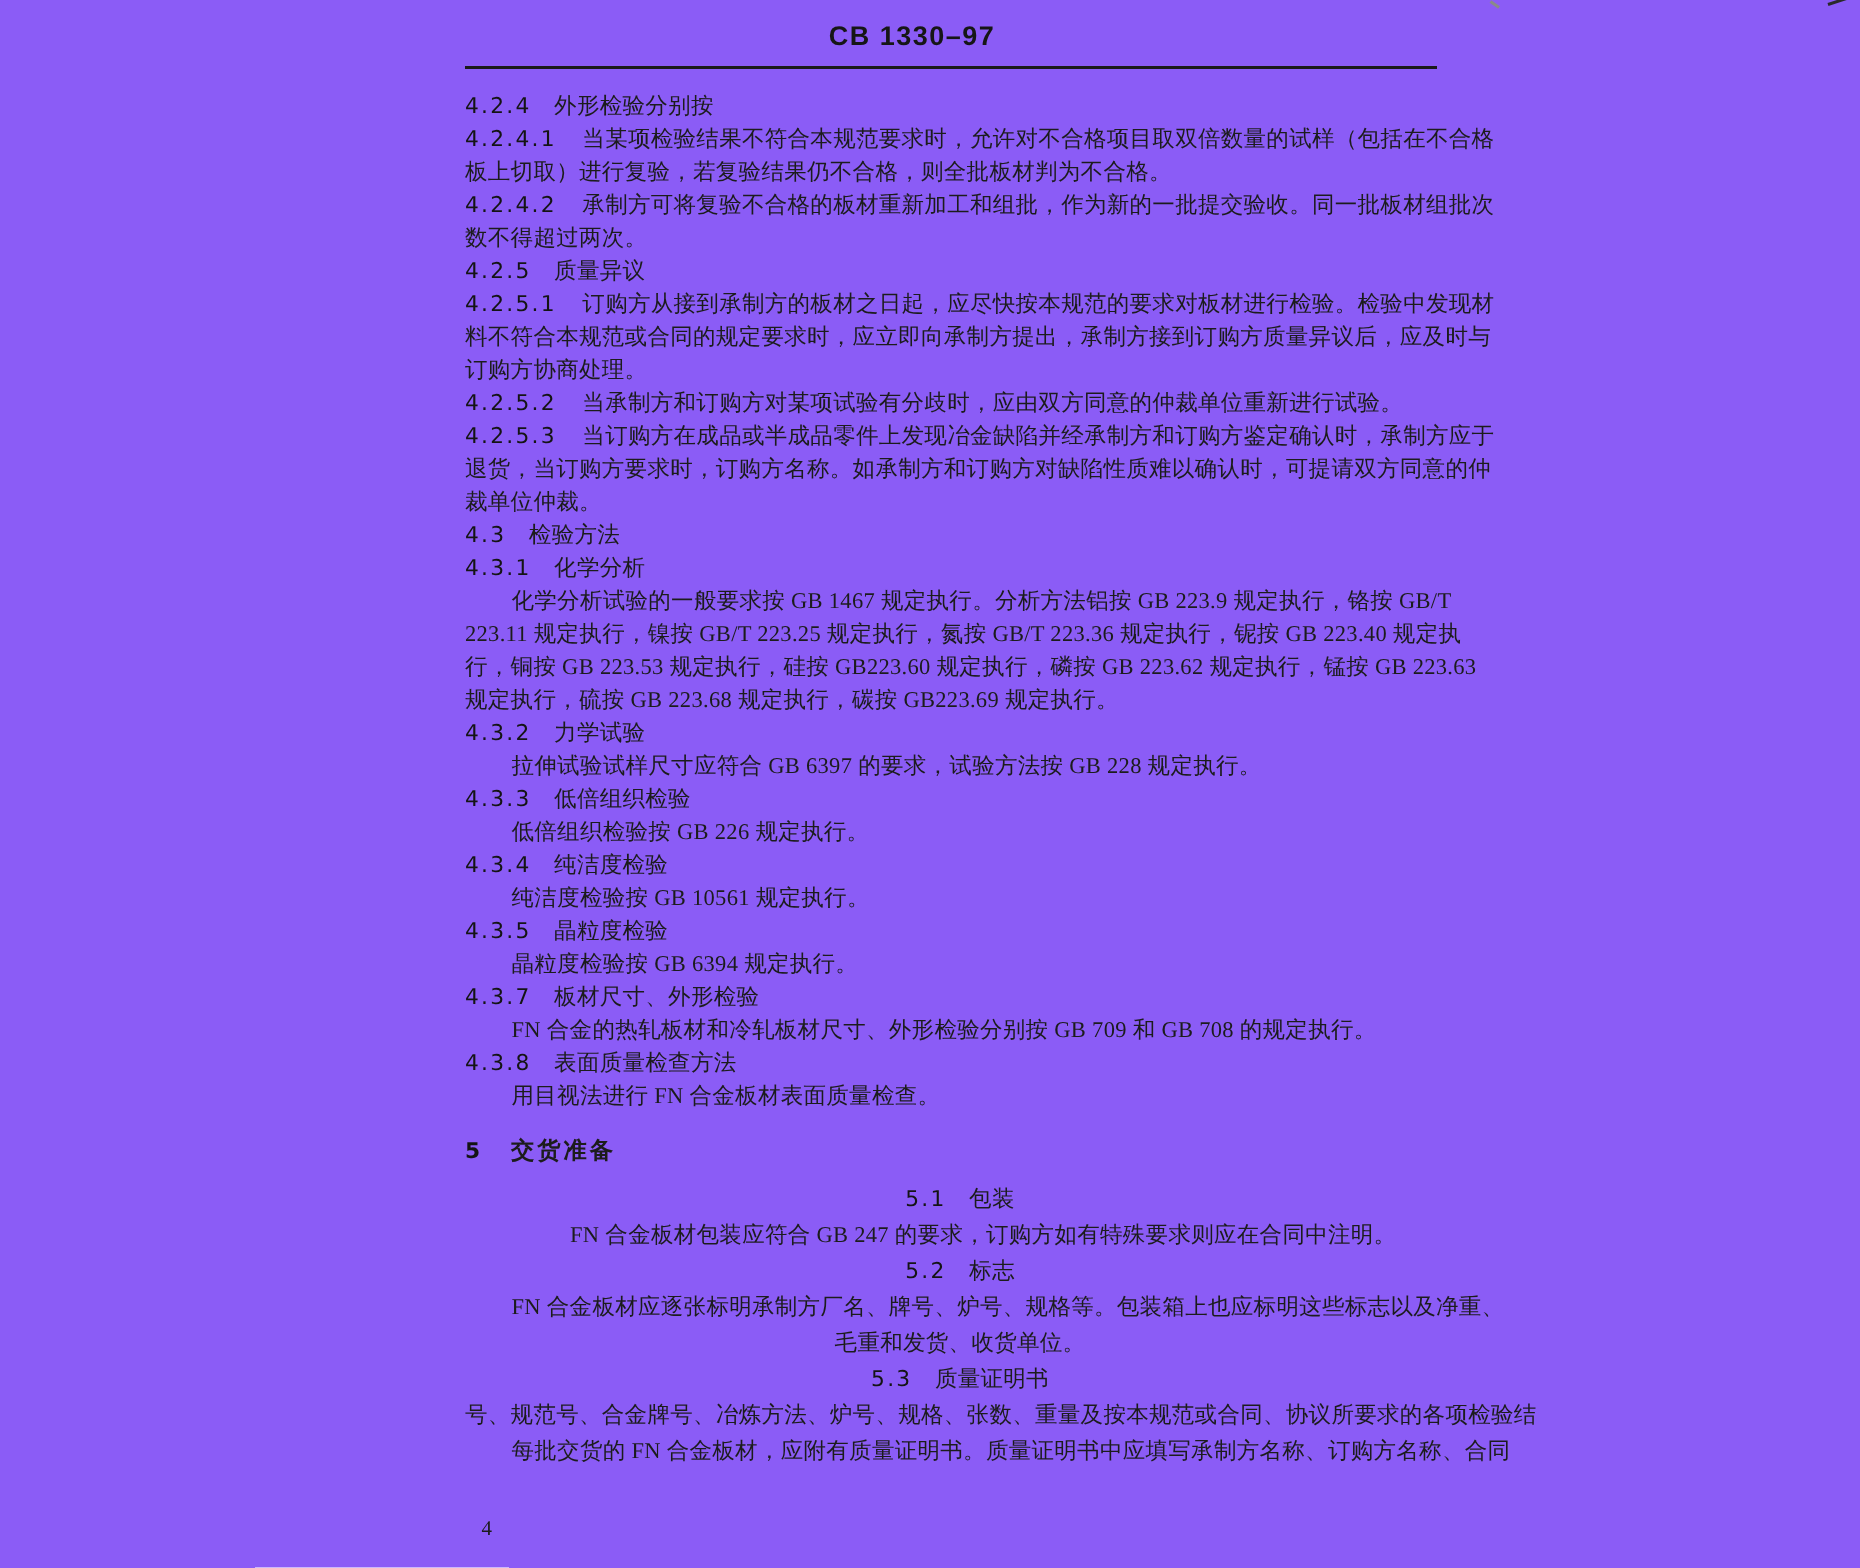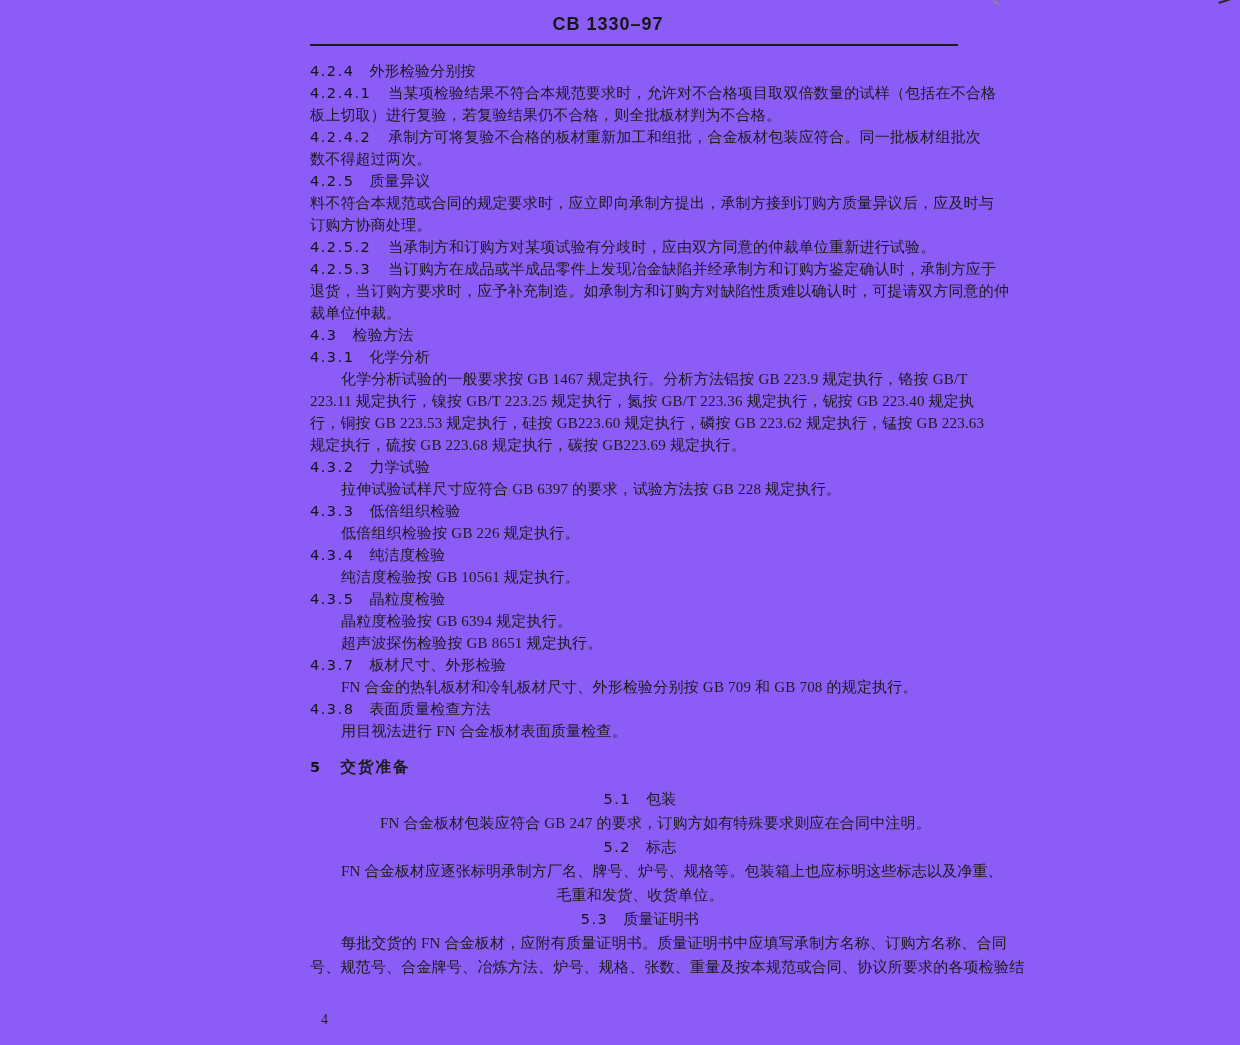--- a/index.html
+++ b/index.html
@@ -115,53 +115,53 @@
   <div class="artifact-corner"></div>
 
   <div class="header-code">CB 1330–97</div>
 
   <div class="header-rule"></div>
 
   <div class="content">
       <div class="line section"><span class="num">4.2.4</span><span class="txt">外形检验分别按</span></div>
       <div class="line numpara"><span class="num">4.2.4.1</span><span class="txt">当某项检验结果不符合本规范要求时，允许对不合格项目取双倍数量的试样（包括在不合格</span></div>
       <div class="line cont"><span class="txt">板上切取）进行复验，若复验结果仍不合格，则全批板材判为不合格。</span></div>
-      <div class="line numpara"><span class="num">4.2.4.2</span><span class="txt">承制方可将复验不合格的板材重新加工和组批，合金板材包装应符合。同一批板材组批次</span></div>
+      <div class="line numpara"><span class="num">4.2.4.2</span><span class="txt">承制方可将复验不合格的板材重新加工和组批，作为新的一批提交验收。同一批板材组批次</span></div>
       <div class="line cont"><span class="txt">数不得超过两次。</span></div>
       <div class="line section"><span class="num">4.2.5</span><span class="txt">质量异议</span></div>
+      <div class="line numpara"><span class="num">4.2.5.1</span><span class="txt">订购方从接到承制方的板材之日起，应尽快按本规范的要求对板材进行检验。检验中发现材</span></div>
       <div class="line cont"><span class="txt">料不符合本规范或合同的规定要求时，应立即向承制方提出，承制方接到订购方质量异议后，应及时与</span></div>
       <div class="line cont"><span class="txt">订购方协商处理。</span></div>
       <div class="line numpara"><span class="num">4.2.5.2</span><span class="txt">当承制方和订购方对某项试验有分歧时，应由双方同意的仲裁单位重新进行试验。</span></div>
       <div class="line numpara"><span class="num">4.2.5.3</span><span class="txt">当订购方在成品或半成品零件上发现冶金缺陷并经承制方和订购方鉴定确认时，承制方应于</span></div>
-      <div class="line cont"><span class="txt">退货，当订购方要求时，应予补充制造。如承制方和订购方对缺陷性质难以确认时，可提请双方同意的仲</span></div>
+      <div class="line cont"><span class="txt">退货，当订购方要求时，订购方名称。如承制方和订购方对缺陷性质难以确认时，可提请双方同意的仲</span></div>
       <div class="line cont"><span class="txt">裁单位仲裁。</span></div>
       <div class="line section"><span class="num">4.3</span><span class="txt">检验方法</span></div>
       <div class="line section"><span class="num">4.3.1</span><span class="txt">化学分析</span></div>
       <div class="line indent"><span class="txt">化学分析试验的一般要求按 GB 1467 规定执行。分析方法铝按 GB 223.9 规定执行，铬按 GB/T</span></div>
       <div class="line cont"><span class="txt">223.11 规定执行，镍按 GB/T 223.25 规定执行，氮按 GB/T 223.36 规定执行，铌按 GB 223.40 规定执</span></div>
       <div class="line cont"><span class="txt">行，铜按 GB 223.53 规定执行，硅按 GB223.60 规定执行，磷按 GB 223.62 规定执行，锰按 GB 223.63</span></div>
       <div class="line cont"><span class="txt">规定执行，硫按 GB 223.68 规定执行，碳按 GB223.69 规定执行。</span></div>
       <div class="line section"><span class="num">4.3.2</span><span class="txt">力学试验</span></div>
       <div class="line indent"><span class="txt">拉伸试验试样尺寸应符合 GB 6397 的要求，试验方法按 GB 228 规定执行。</span></div>
       <div class="line section"><span class="num">4.3.3</span><span class="txt">低倍组织检验</span></div>
       <div class="line indent"><span class="txt">低倍组织检验按 GB 226 规定执行。</span></div>
       <div class="line section"><span class="num">4.3.4</span><span class="txt">纯洁度检验</span></div>
       <div class="line indent"><span class="txt">纯洁度检验按 GB 10561 规定执行。</span></div>
       <div class="line section"><span class="num">4.3.5</span><span class="txt">晶粒度检验</span></div>
       <div class="line indent"><span class="txt">晶粒度检验按 GB 6394 规定执行。</span></div>
-      <div class="line indent"><span class="txt">超声波探伤检验按 GB 8651 规定执行。</span></div>
       <div class="line section"><span class="num">4.3.7</span><span class="txt">板材尺寸、外形检验</span></div>
       <div class="line indent"><span class="txt">FN 合金的热轧板材和冷轧板材尺寸、外形检验分别按 GB 709 和 GB 708 的规定执行。</span></div>
       <div class="line section"><span class="num">4.3.8</span><span class="txt">表面质量检查方法</span></div>
       <div class="line indent"><span class="txt">用目视法进行 FN 合金板材表面质量检查。</span></div>
       <div class="line chapter"><span class="num">5</span><span class="txt">交货准备</span></div>
       <div class="line section g5"><span class="num">5.1</span><span class="txt">包装</span></div>
       <div class="line indent g5"><span class="txt">FN 合金板材包装应符合 GB 247 的要求，订购方如有特殊要求则应在合同中注明。</span></div>
       <div class="line section g5"><span class="num">5.2</span><span class="txt">标志</span></div>
       <div class="line indent g5"><span class="txt">FN 合金板材应逐张标明承制方厂名、牌号、炉号、规格等。包装箱上也应标明这些标志以及净重、</span></div>
       <div class="line cont g5"><span class="txt">毛重和发货、收货单位。</span></div>
       <div class="line section g5"><span class="num">5.3</span><span class="txt">质量证明书</span></div>
+      <div class="line cont g5"><span class="txt">号、规范号、合金牌号、冶炼方法、炉号、规格、张数、重量及按本规范或合同、协议所要求的各项检验结</span></div>
       <div class="line indent g5"><span class="txt">每批交货的 FN 合金板材，应附有质量证明书。质量证明书中应填写承制方名称、订购方名称、合同</span></div>
-      <div class="line cont g5"><span class="txt">号、规范号、合金牌号、冶炼方法、炉号、规格、张数、重量及按本规范或合同、协议所要求的各项检验结</span></div>
     </div>
 
   <div class="page-number">4</div>
 </div>
 
 </body></html>

